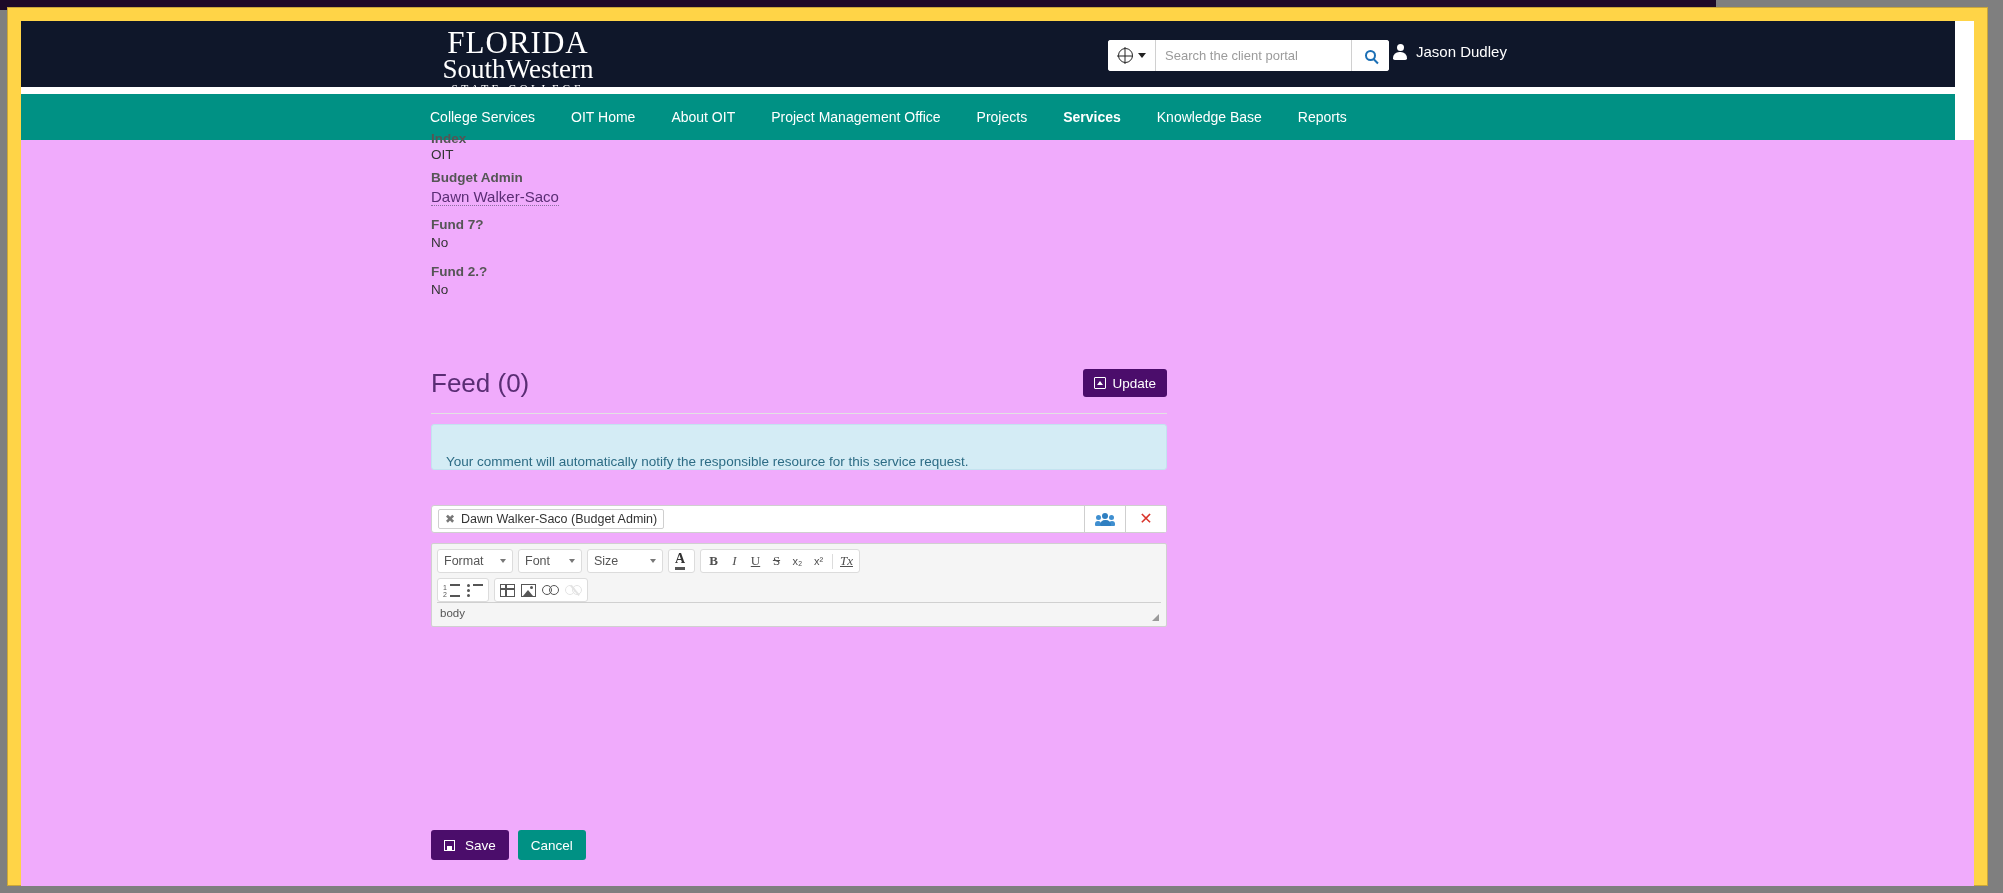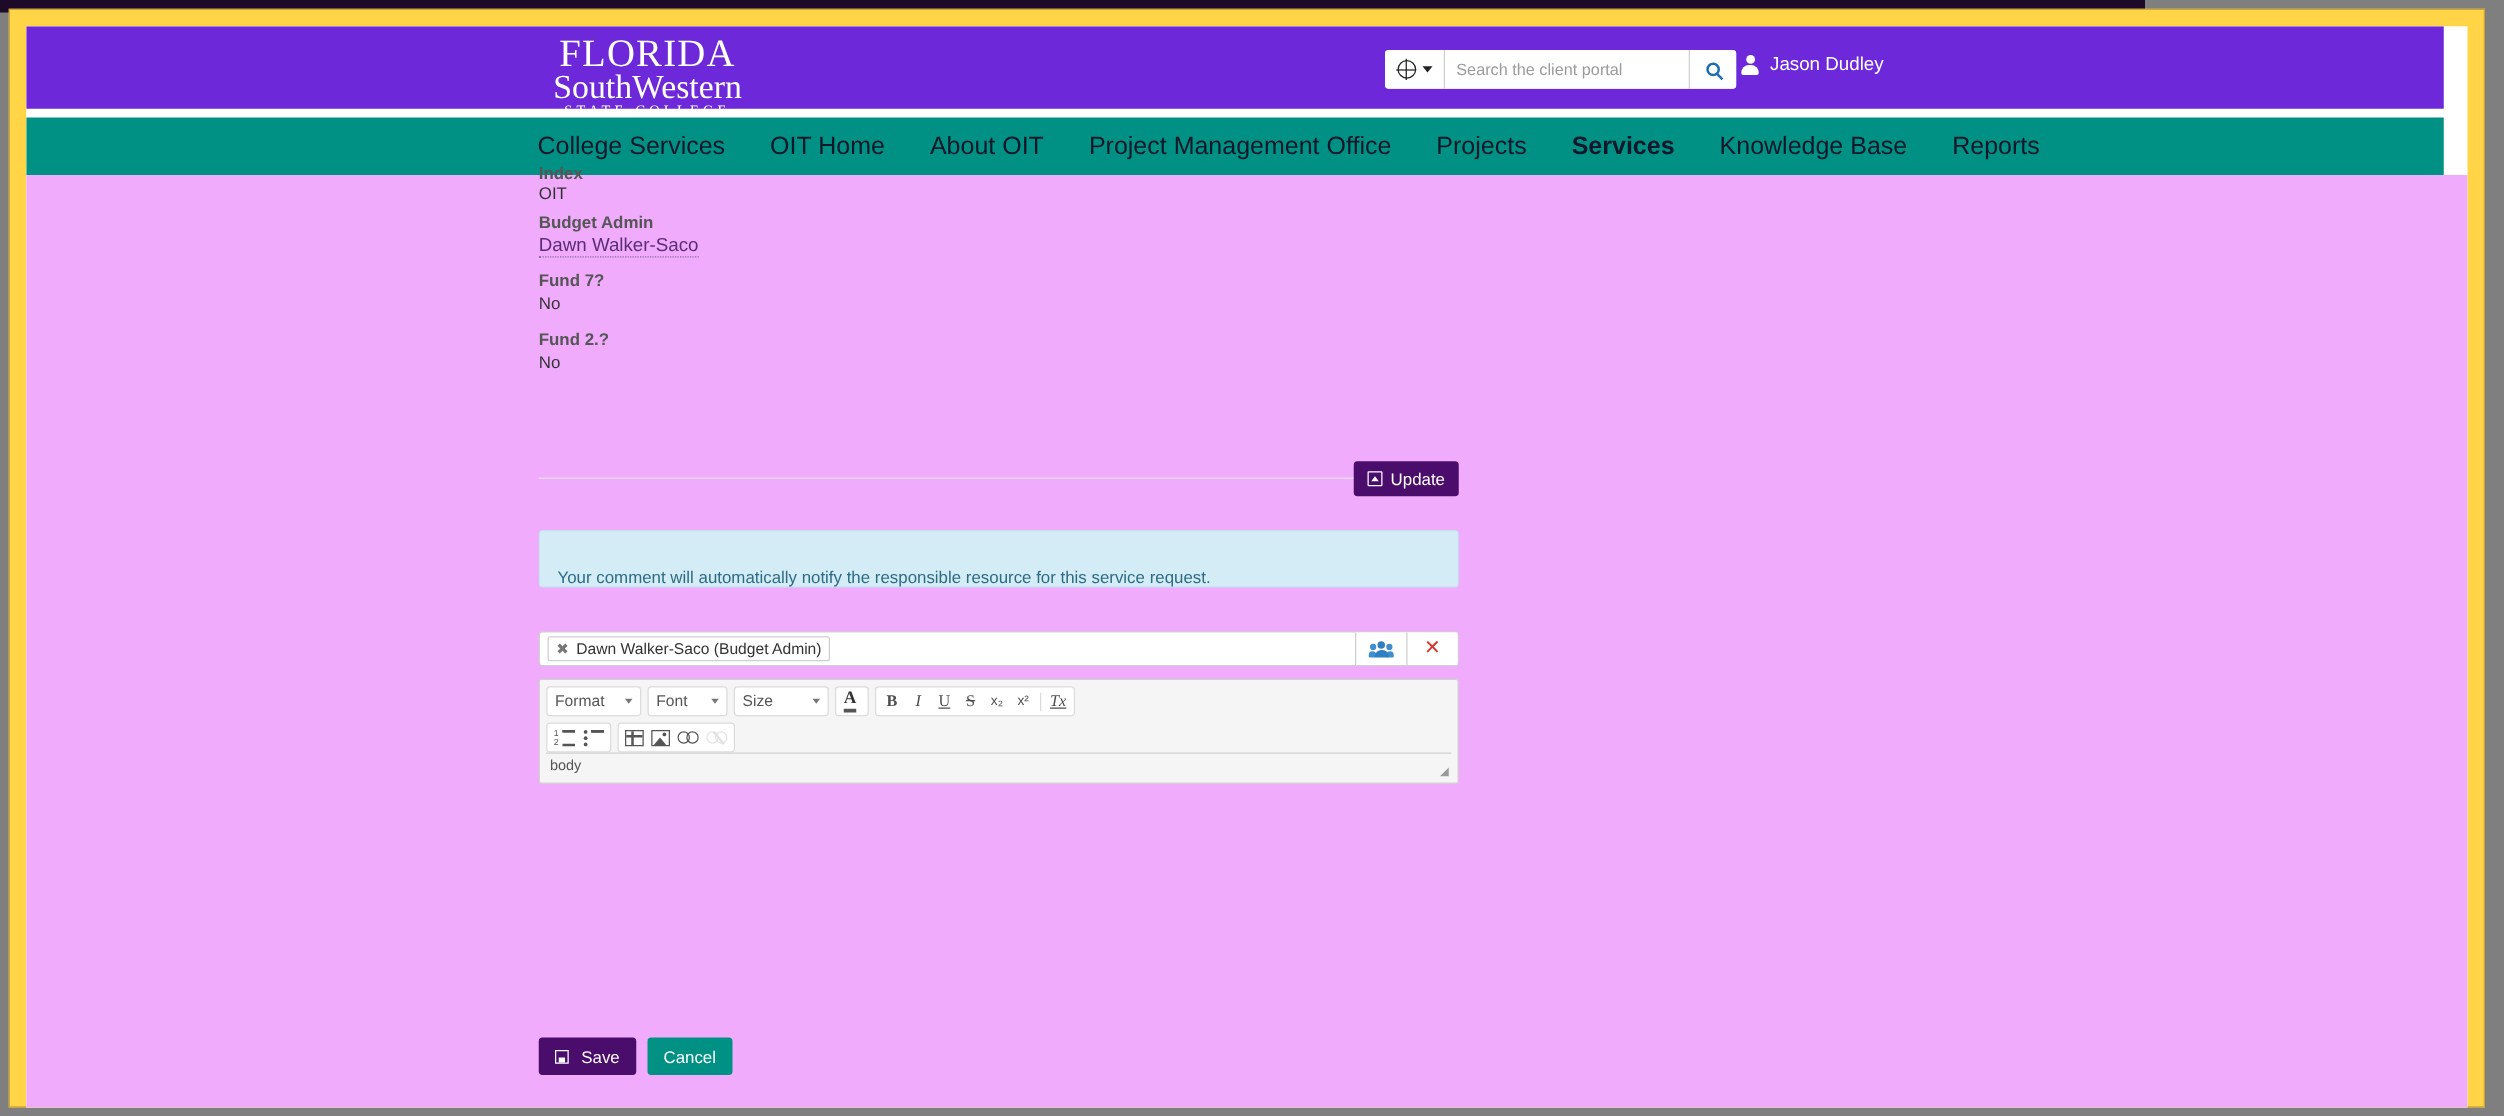--- a/index.html
+++ b/index.html
@@ -35,21 +35,21 @@
     width: 1953px; height: 865px;
     background: #ffffff;
     overflow: hidden;
   }
 
   
   .site-header {
     position: absolute;
     left: 0; top: 0;
     width: 1934px; height: 66px;
-    background: #6d28d9;
+    background: #0f172a;
   }
   .logo {
     position: absolute;
     left: 387px; top: 6px;
     width: 220px;
     text-align: center;
     color: #ffffff;
     font-family: "Liberation Serif", serif;
     line-height: 1;
     user-select: none;
@@ -175,22 +175,22 @@
   .site-nav {
     position: absolute;
     left: 0; top: 73px;
     width: 1934px; height: 46px;
     background: #009184;
     display: flex;
     align-items: center;
     padding-left: 409px;
   }
   .nav-item {
-    color: #0f172a;
-    font-size: 20px;
+    color: #ffffff;
+    font-size: 14px;
     margin-right: 36px;
     cursor: pointer;
     white-space: nowrap;
     text-align: center;
   }
   .nav-item.active { font-weight: bold; }
 
   
   .content {
     position: absolute;
@@ -603,20 +603,21 @@
         <div class="field-label">Fund 7?</div>
         <div class="field-value">No</div>
       </div>
 
       <div class="fld-f2">
         <div class="field-label">Fund 2.?</div>
         <div class="field-value">No</div>
       </div>
 
       <div class="feed-head">
+        <h2 class="feed-title">Feed (0)</h2>
         <button class="update-btn">
           <span class="upd-icon"></span>
           <span>Update</span>
         </button>
       </div>
 
       <div class="alert-info">
         <span>Your comment will automatically notify the responsible resource for this service request.</span>
       </div>
 

